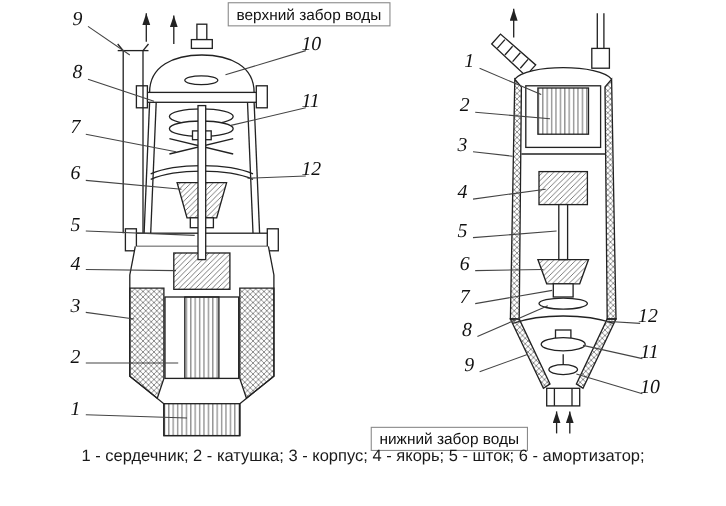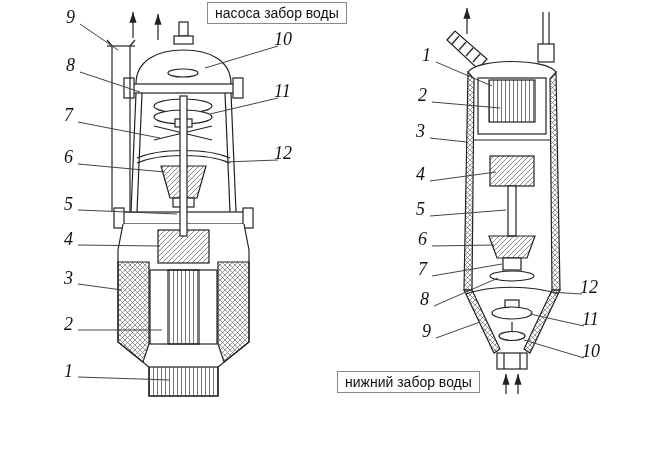--- a/index.html
+++ b/index.html
@@ -162,19 +162,20 @@
 <div class="callout" style="left:416px;top:165px">4</div>
 <div class="callout" style="left:416px;top:200px">5</div>
 <div class="callout" style="left:418px;top:230px">6</div>
 <div class="callout" style="left:418px;top:260px">7</div>
 <div class="callout" style="left:420px;top:290px">8</div>
 <div class="callout" style="left:422px;top:322px">9</div>
 <div class="callout" style="left:580px;top:278px">12</div>
 <div class="callout" style="left:582px;top:310px">11</div>
 <div class="callout" style="left:582px;top:342px">10</div>
 
-<div class="label-box" style="left:207px;top:2px">насоса забор воды</div>
-<div class="label-box" style="left:337px;top:371px">нижний забор воды</div>
+<div class="label-box" style="left:207px;top:2px">верхний забор воды</div>
+<div class="label-box" style="left:337px;top:388px">нижний забор воды</div>
 
 <div class="legend">
+  <div>1 - сердечник; 2 - катушка; 3 - корпус; 4 - якорь; 5 - шток; 6 - амортизатор;</div>
 </div>
 
 </div>
 
 </body></html>

